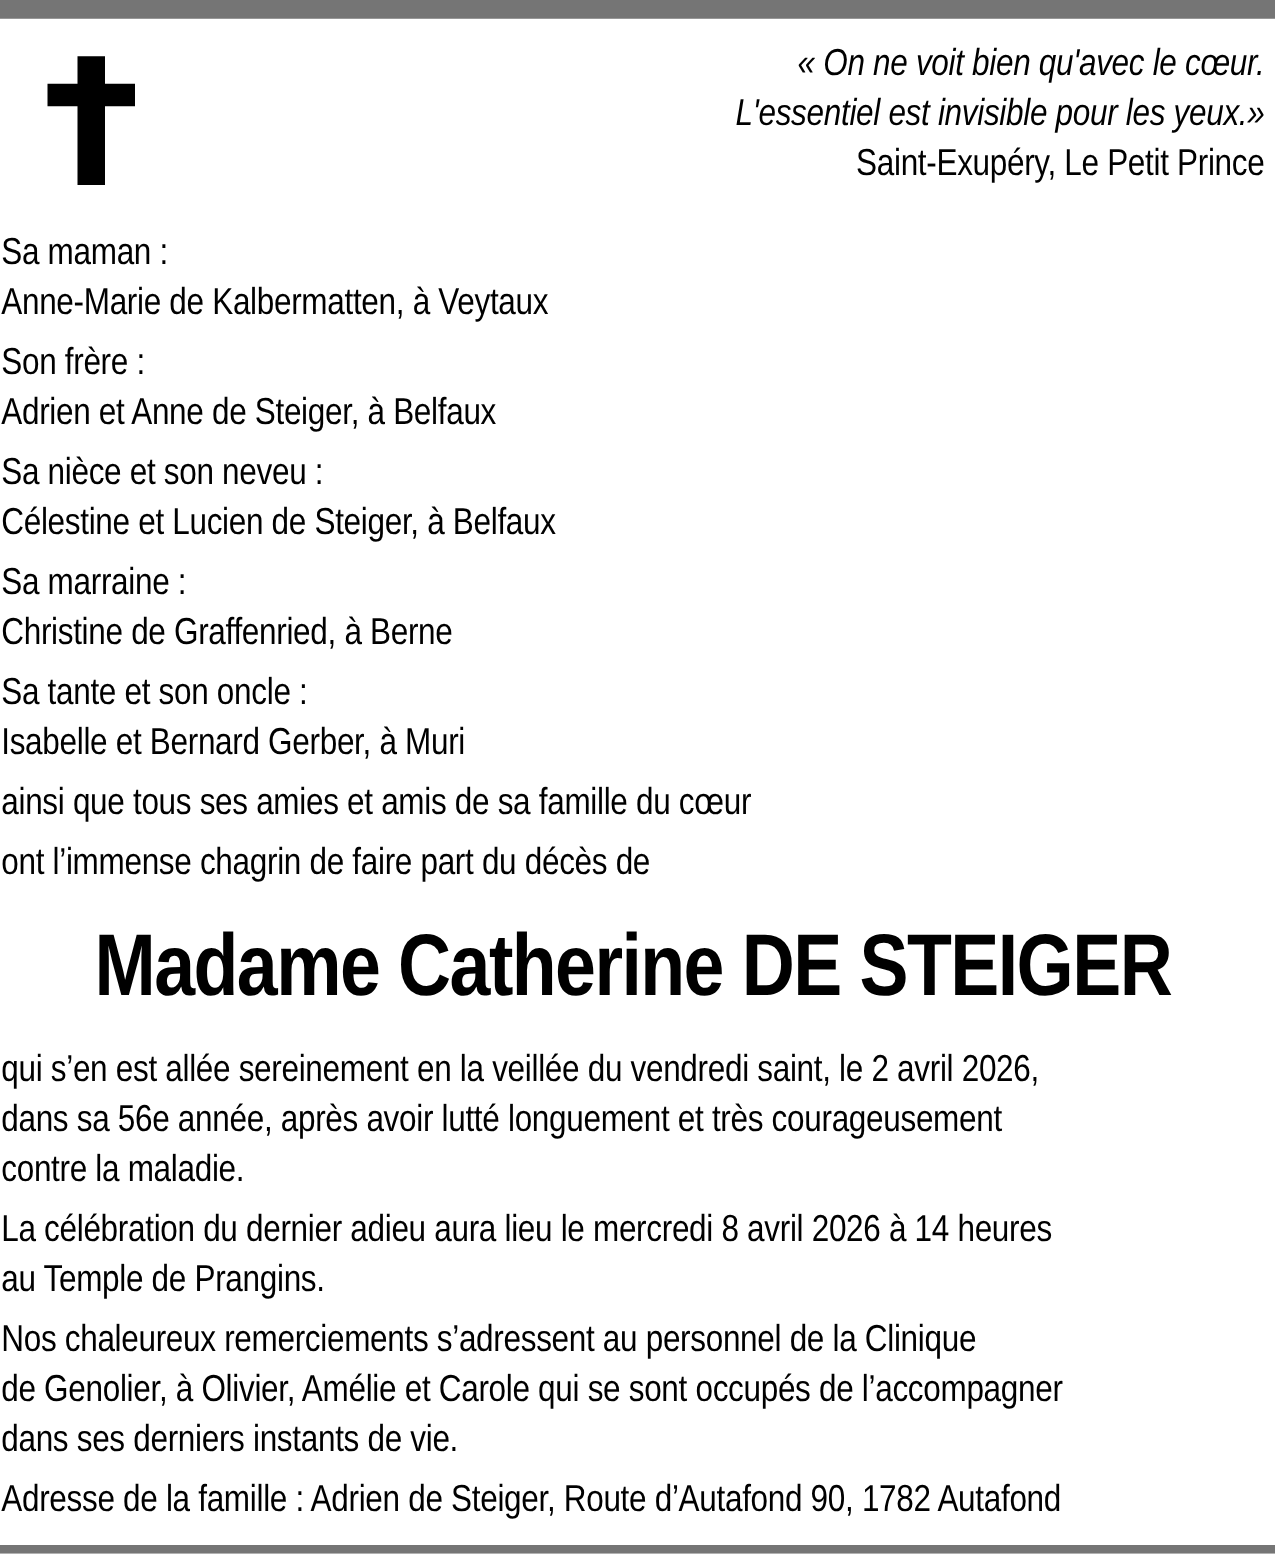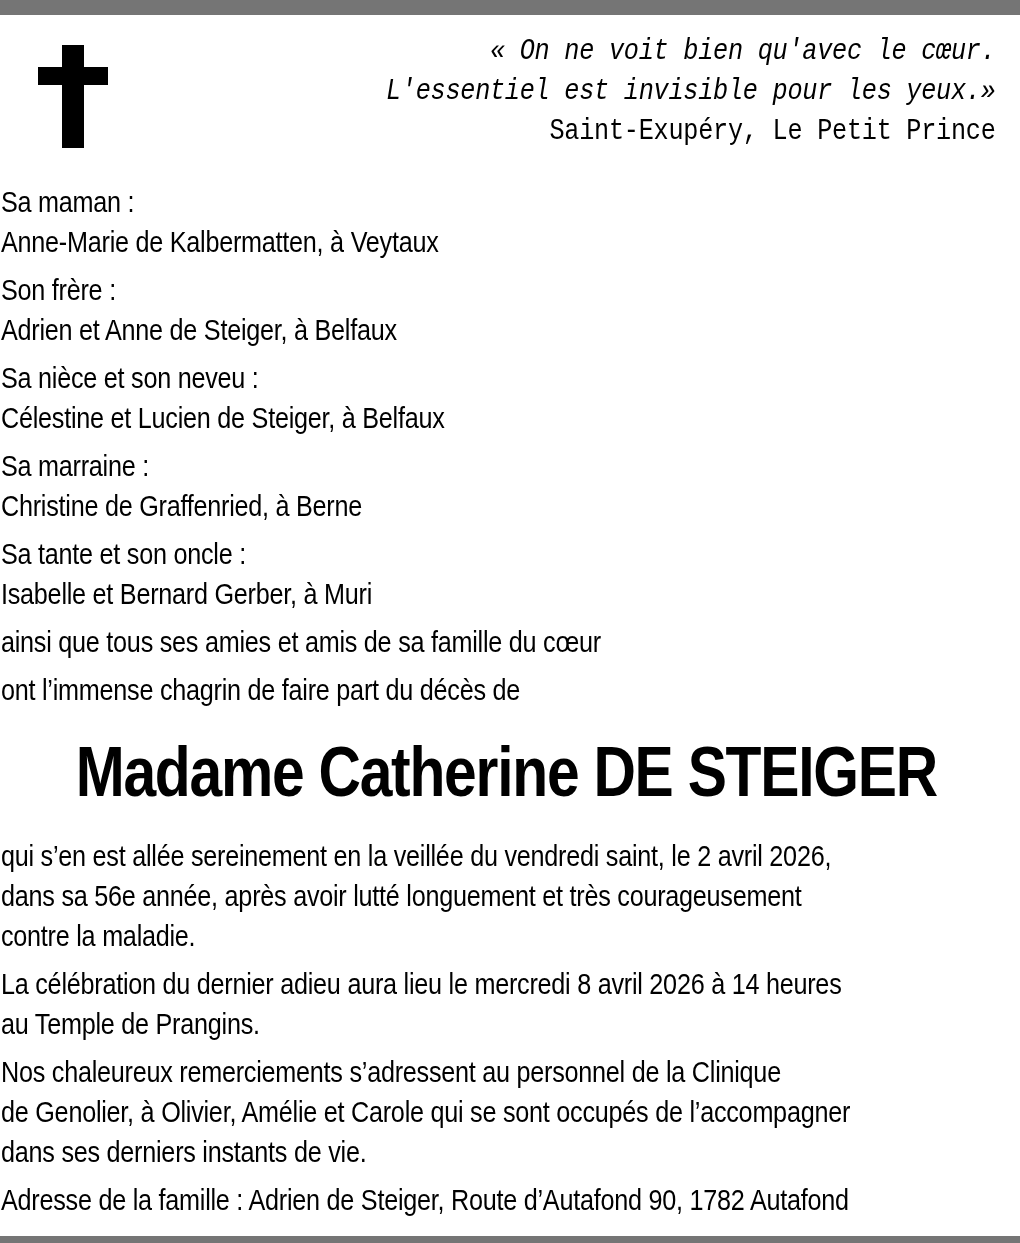--- a/index.html
+++ b/index.html
@@ -29,21 +29,21 @@
   
   .cond {
     width: 119%;
     transform: scaleX(0.84);
     transform-origin: 0 0;
   }
   .header { position: relative; height: 167px; }
   .cross { position: absolute; left: 37px; top: 30px; width: 70px; height: 103px; }
   .cross-v { position: absolute; left: 24px; top: 0; width: 22px; height: 103px; background: #000; }
   .cross-h { position: absolute; left: 0; top: 22px; width: 70px; height: 18px; background: #000; }
-  .quote-wrap { position: absolute; top: 16px; left: 0; right: 16px; font-family: Liberation Mono, monospace; }
+  .quote-wrap { position: absolute; top: 16px; left: 0; right: 0; }
   .quote {
     text-align: right;
     font-size: 30px;
     line-height: 40px;
     letter-spacing: -0.3px;
   }
   .q-italic { font-style: italic; }
   .body-text { font-size: 30px; line-height: 40px; letter-spacing: -0.3px; }
   .group { margin: 0 0 8px 0; }
   .single-line { margin: 0 0 8px 0; }

